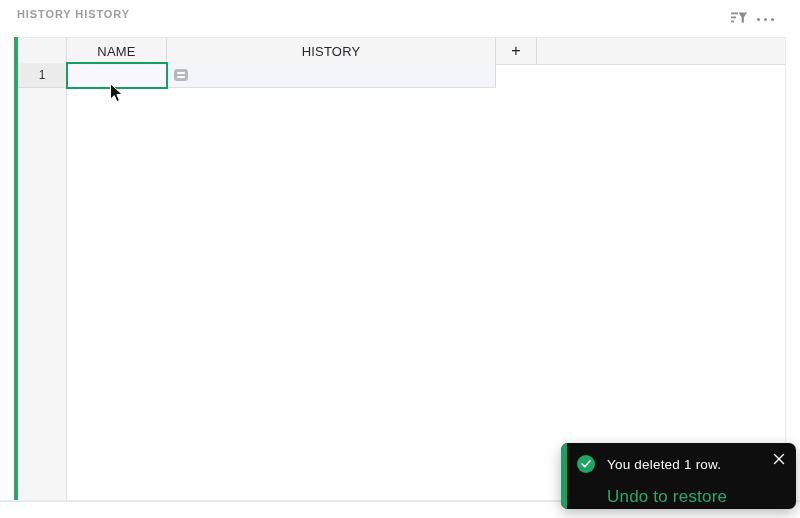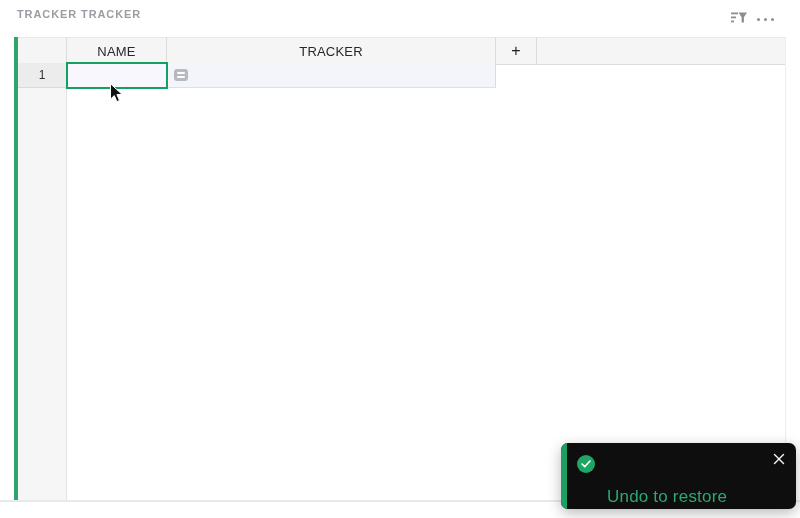--- a/index.html
+++ b/index.html
@@ -137,21 +137,21 @@
   .toast-close {
     position: absolute; right: 9px; top: 9px;
     width: 16px; height: 16px;
     display: flex; align-items: center; justify-content: center;
     cursor: pointer;
   }
 </style>
 </head>
 <body>
 
-<div class="view-title">TRACKER TRACKER</div>
+<div class="view-title">HISTORY HISTORY</div>
 
 <div class="toolbar-btn filter-btn">
   <span>
     <svg width="18" height="16" viewBox="0 0 18 16">
       <rect x="1" y="3.5" width="7" height="1.8" fill="#8a8d91"></rect>
       <rect x="1" y="7.5" width="5" height="1.8" fill="#8a8d91"></rect>
       <rect x="1" y="11.5" width="3" height="1.8" fill="#8a8d91"></rect>
       <polygon points="8.5,3.5 17,3.5 13.9,8.2 13.9,13.5 11.6,13.5 11.6,8.2" fill="#8a8d91"></polygon>
     </svg>
   </span>
@@ -162,21 +162,21 @@
       <span></span>
       <span></span>
       <span></span>
     </span>
 </div>
 
 <div class="green-bar"></div>
 
 <div class="h-cell h-rownum"></div>
 <div class="h-cell h-name">NAME</div>
-<div class="h-cell h-history">TRACKER</div>
+<div class="h-cell h-history">HISTORY</div>
 <div class="h-cell h-plus">+</div>
 <div class="h-cell h-spacer"></div>
 
 <div class="right-edge"></div>
 <div class="rownum-col"></div>
 
 <div class="rownum-cell">1</div>
 
 <div class="history-cell">
   <span class="expand-icon">
@@ -195,20 +195,21 @@
   </svg>
 </div>
 
 <div class="toast">
   <div class="toast-strip"></div>
   <div class="toast-check">
     <svg width="10" height="8" viewBox="0 0 10 8">
       <polyline points="1,4 3.8,6.6 9,1" fill="none" stroke="#ffffff" stroke-width="1.6" stroke-linecap="round" stroke-linejoin="round"></polyline>
     </svg>
   </div>
+  <div class="toast-msg">You deleted 1 row.</div>
   <div class="toast-undo">Undo to restore</div>
   <div class="toast-close">
     <span>
       <svg width="12" height="12" viewBox="0 0 12 12">
         <line x1="1.5" y1="1.5" x2="10.5" y2="10.5" stroke="#f2f2f2" stroke-width="1.4" stroke-linecap="round"></line>
         <line x1="10.5" y1="1.5" x2="1.5" y2="10.5" stroke="#f2f2f2" stroke-width="1.4" stroke-linecap="round"></line>
       </svg>
     </span>
   </div>
 </div>

